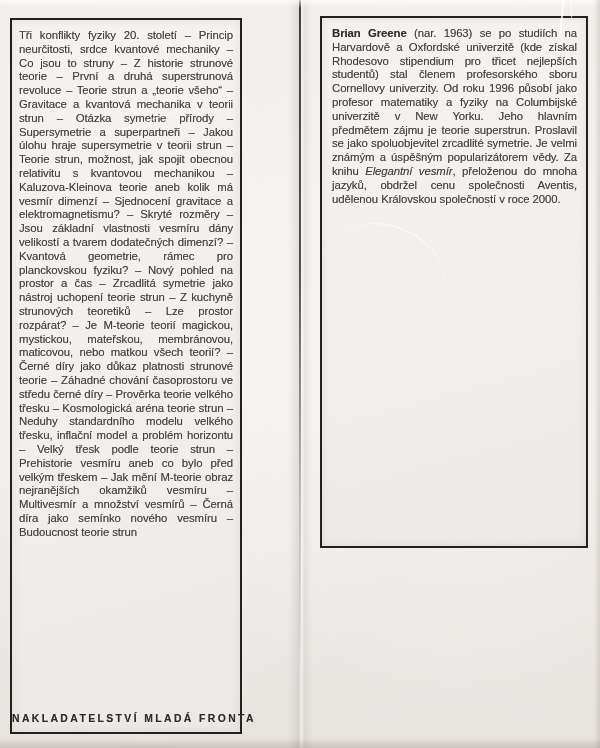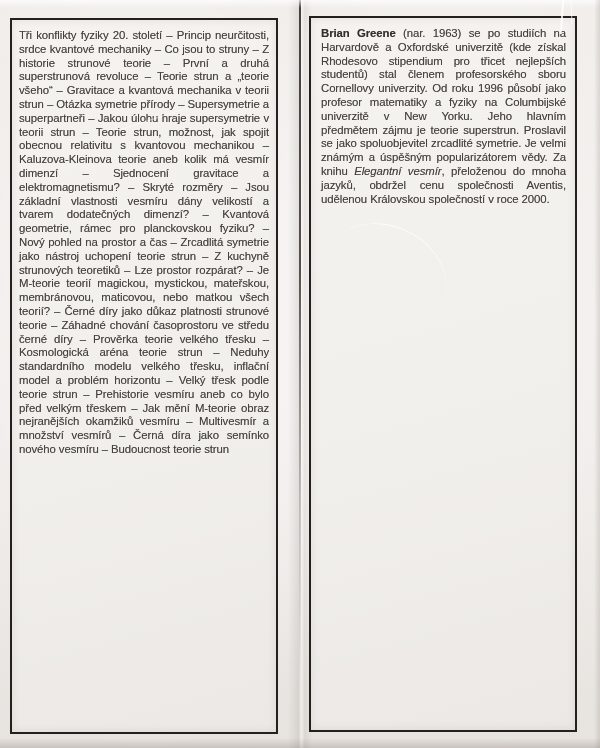--- a/index.html
+++ b/index.html
@@ -23,22 +23,22 @@
     background:linear-gradient(270deg,rgba(120,108,98,.20),rgba(120,108,98,0));}
   .fold-band{position:absolute;left:288px;top:0;width:24px;height:748px;
     background:linear-gradient(90deg,rgba(110,100,92,0) 0%,rgba(110,100,92,.14) 45%,rgba(255,255,255,.35) 55%,rgba(110,100,92,.10) 70%,rgba(110,100,92,0) 100%);}
   .fold-line{position:absolute;left:299px;top:0;width:2px;height:680px;
     background:linear-gradient(180deg,#45403c 0%,#55504b 40%,rgba(120,114,108,.35) 75%,rgba(120,114,108,0) 100%);}
   .flap-frame{
     position:absolute;box-sizing:border-box;border:2px solid #23201e;
     background:linear-gradient(165deg,#f5f3f0 0%,#f1efec 60%,#ebe8e5 100%);
     box-shadow:inset 0 0 8px rgba(120,112,104,.14);
   }
-  .frame-left{left:10px;top:18px;width:268px;height:716px;}
-  .frame-right{left:309px;top:16px;width:268px;height:716px;}
+  .frame-left{left:10px;top:18px;width:232px;height:716px;}
+  .frame-right{left:320px;top:16px;width:268px;height:532px;}
   .body-text{
     position:absolute;left:7px;right:7px;top:9px;
     font-size:11.4px;line-height:13.8px;letter-spacing:-0.1px;
     color:#45413e;text-align:justify;
     text-shadow:0 0 .4px rgba(70,65,60,.5);
     hyphens:auto;-webkit-hyphens:auto;
   }
   .frame-right .body-text{left:10px;right:9px;}
   .author-name{font-weight:700;color:#322f2c;}
   .book-title{font-style:italic;}
@@ -63,20 +63,21 @@
 </style>
 </head>
 <body>
 
 <div class="paper"></div>
 <div class="fold-band"></div>
 <div class="fold-line"></div>
 
 <div class="flap-frame frame-left">
   <div class="body-text">Tři konflikty fyziky 20. století – Princip neurčitosti, srdce kvantové mechaniky – Co jsou to struny – Z historie strunové teorie – První a druhá superstrunová revoluce – Teorie strun a „teorie všeho“ – Gravitace a kvantová mechanika v teorii strun – Otázka symetrie přírody – Supersymetrie a superpartneři – Jakou úlohu hraje supersymetrie v teorii strun – Teorie strun, možnost, jak spojit obecnou relativitu s kvantovou mechanikou – Kaluzova-Kleinova teorie aneb kolik má vesmír dimenzí – Sjednocení gravitace a elektromagnetismu? – Skryté rozměry – Jsou základní vlastnosti vesmíru dány velikostí a tvarem dodatečných dimenzí? – Kvantová geometrie, rámec pro planckovskou fyziku? – Nový pohled na prostor a čas – Zrcadlitá symetrie jako nástroj uchopení teorie strun – Z kuchyně strunových teoretiků – Lze prostor rozpárat? – Je M-teorie teorií magickou, mystickou, mateřskou, membránovou, maticovou, nebo matkou všech teorií? – Černé díry jako důkaz platnosti strunové teorie – Záhadné chování časoprostoru ve středu černé díry – Prověrka teorie velkého třesku – Kosmologická aréna teorie strun – Neduhy standardního modelu velkého třesku, inflační model a problém horizontu – Velký třesk podle teorie strun – Prehistorie vesmíru aneb co bylo před velkým třeskem – Jak mění M-teorie obraz nejranějších okamžiků vesmíru – Multivesmír a množství vesmírů – Černá díra jako semínko nového vesmíru – Budoucnost teorie strun</div>
+  <div class="footer-label footer-left">NAKLADATELSTVÍ MLADÁ FRONTA</div>
 </div>
 
 <div class="flap-frame frame-right">
   <div class="body-text"><span class="author-name">Brian Greene</span><span> (nar. 1963) se po studiích na Harvardově a Oxfordské univerzitě (kde získal Rhodesovo stipendium pro třicet nejlepších studentů) stal členem profesorského sboru Cornellovy univerzity. Od roku 1996 působí jako profesor matematiky a fyziky na Columbijské univerzitě v New Yorku. Jeho hlavním předmětem zájmu je teorie superstrun. Proslavil se jako spoluobjevitel zrcadlité symetrie. Je velmi známým a úspěšným popularizátorem vědy. Za knihu </span><span class="book-title">Elegantní vesmír</span><span>, přeloženou do mnoha jazyků, obdržel cenu společnosti Aventis, udělenou Královskou společností v roce 2000.</span></div>
 </div>
 
 <div class="scratch-arc"></div>
 <div class="scratch-v1"></div>
 <div class="scratch-v2"></div>
 <div class="scratch-l1"></div>

